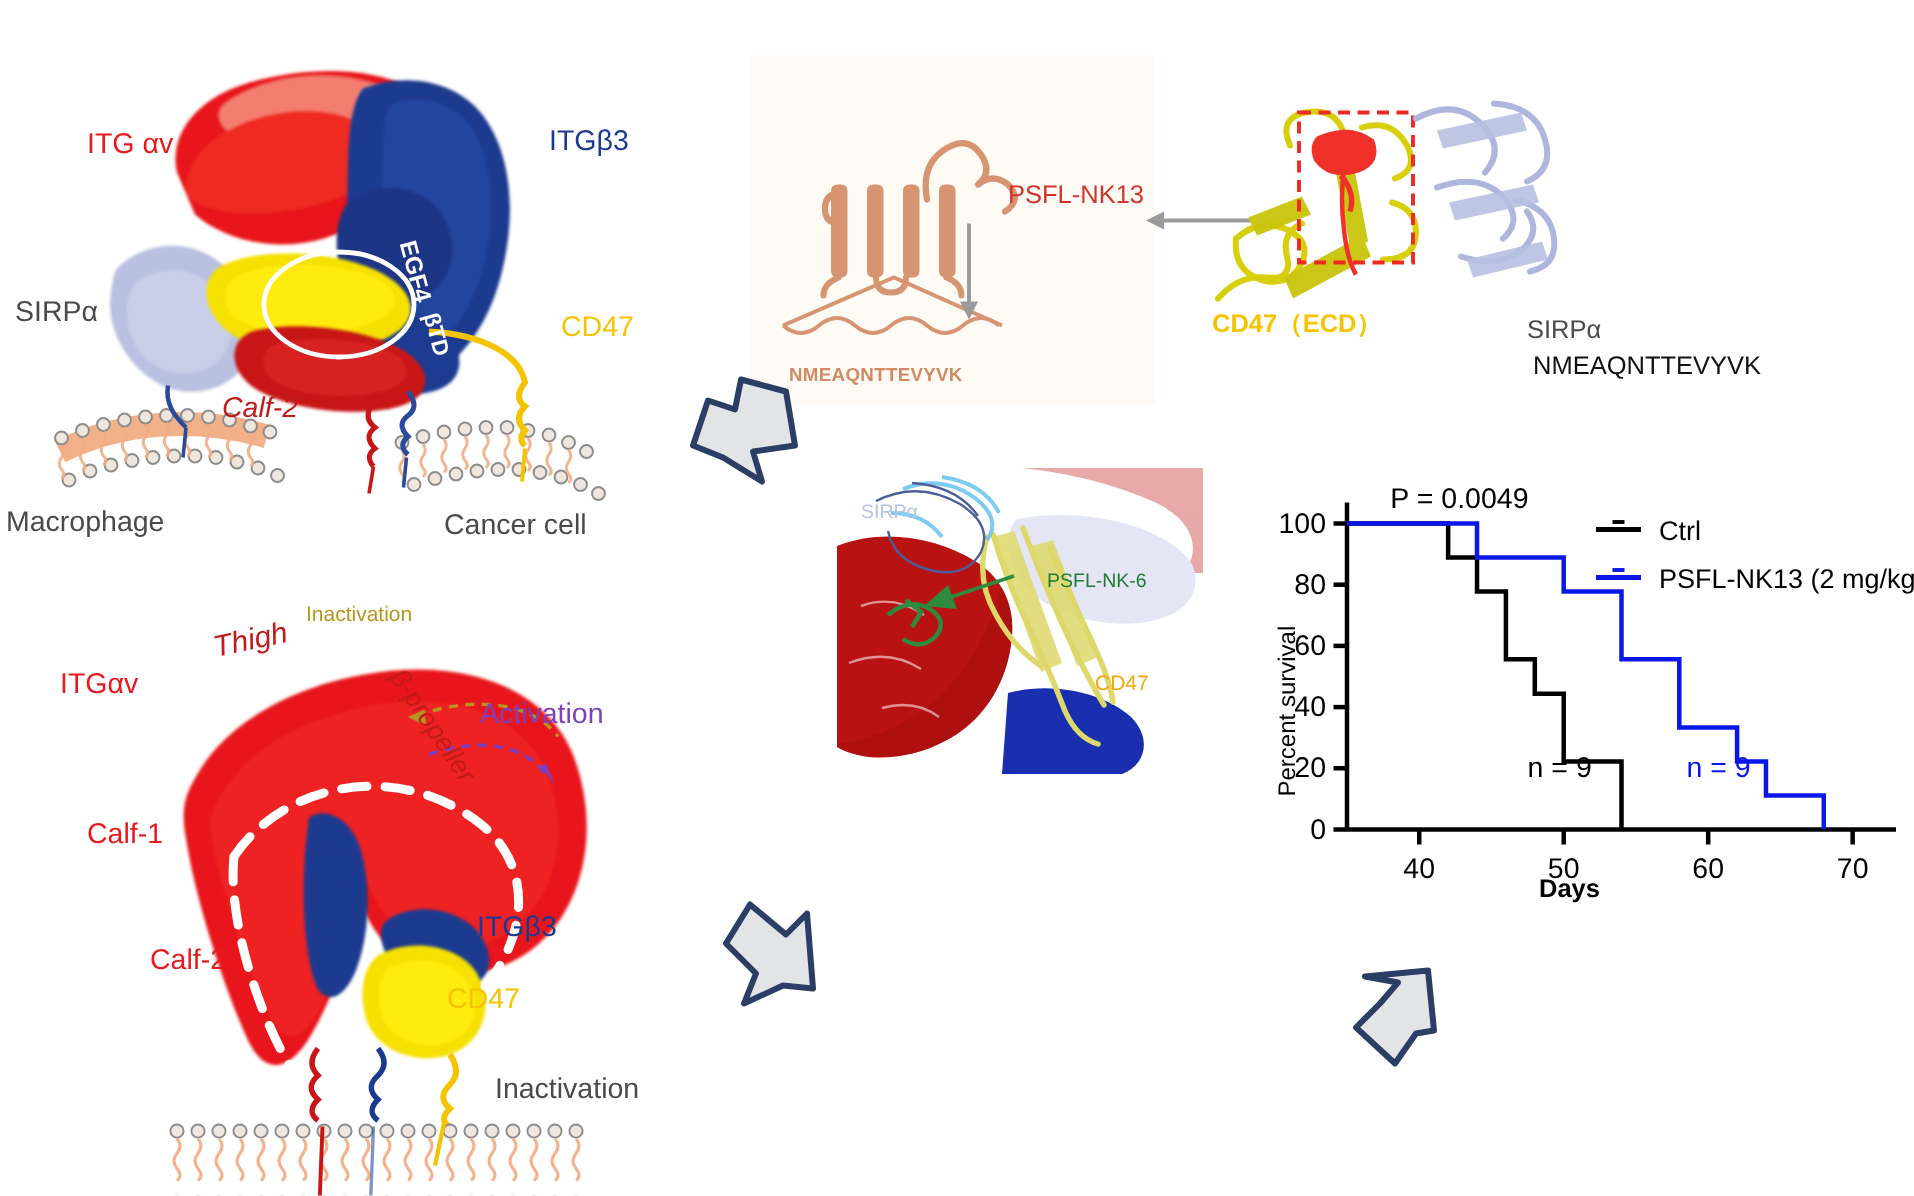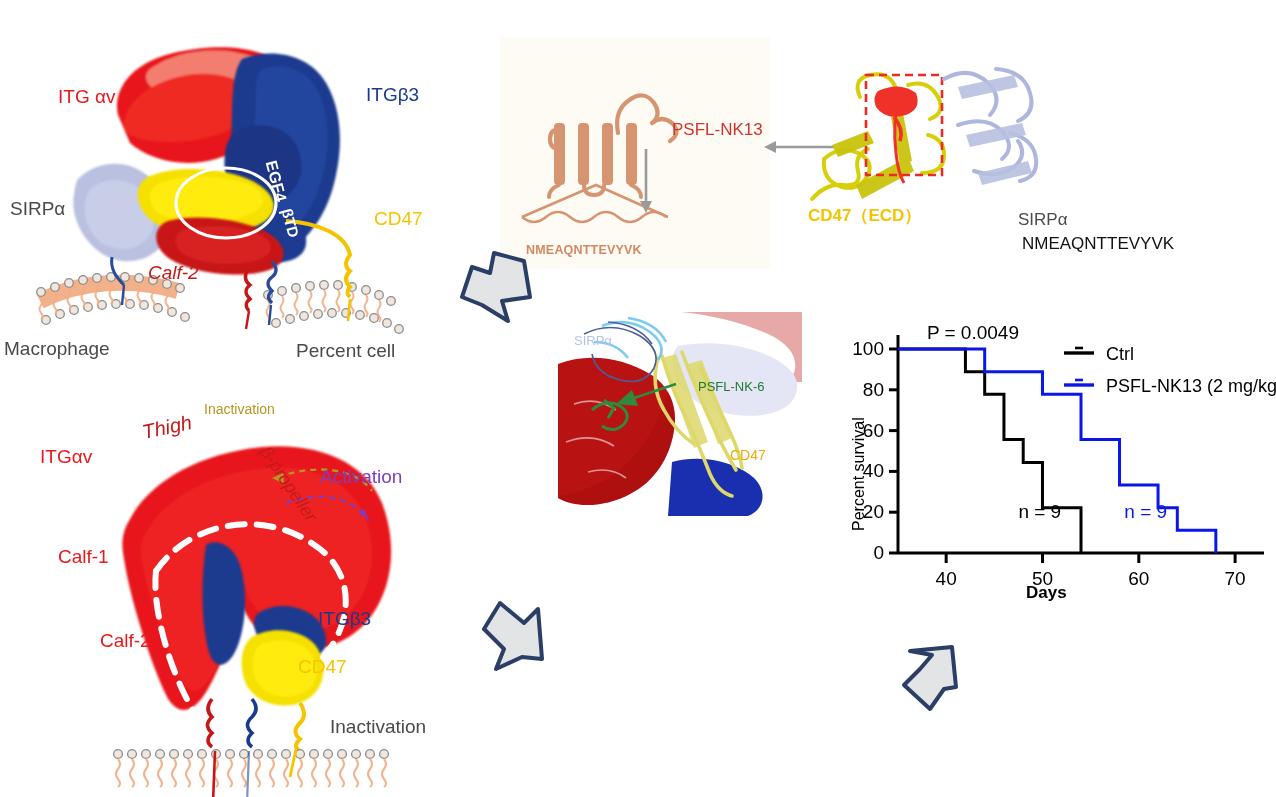--- a/index.html
+++ b/index.html
@@ -199,21 +199,21 @@
     </svg>
 
     <div class="lbl c-red" style="left:58px;top:58px;font-size:19px;">ITG αv</div>
     <div class="lbl c-blue" style="left:366px;top:56px;font-size:19px;">ITGβ3</div>
     <div class="lbl c-grey" style="left:10px;top:170px;font-size:19px;">SIRPα</div>
     <div class="lbl c-yellow" style="left:374px;top:180px;font-size:19px;">CD47</div>
     <div class="lbl c-darkred" style="left:148px;top:234px;font-size:19px;font-style:italic;">Calf-2</div>
     <div class="lbl" style="left:278px;top:130px;font-size:16px;font-weight:bold;color:#fff;transform:rotate(75deg);transform-origin:left top;">EGF4</div>
     <div class="lbl" style="left:294px;top:178px;font-size:15px;font-weight:bold;color:#fff;transform:rotate(75deg);transform-origin:left top;">βTD</div>
     <div class="lbl c-grey" style="left:4px;top:310px;font-size:19px;">Macrophage</div>
-    <div class="lbl c-grey" style="left:296px;top:312px;font-size:19px;">Percent cell</div>
+    <div class="lbl c-grey" style="left:296px;top:312px;font-size:19px;">Cancer cell</div>
   </div>
 
   <div class="abs" style="left:0;top:370px;width:470px;height:427px;">
     <svg width="470" height="427" viewBox="0 0 470 427">
       <defs>
           <filter id="blob2">
             <feGaussianBlur stdDeviation="1.2"></feGaussianBlur>
           </filter>
         </defs>
 

